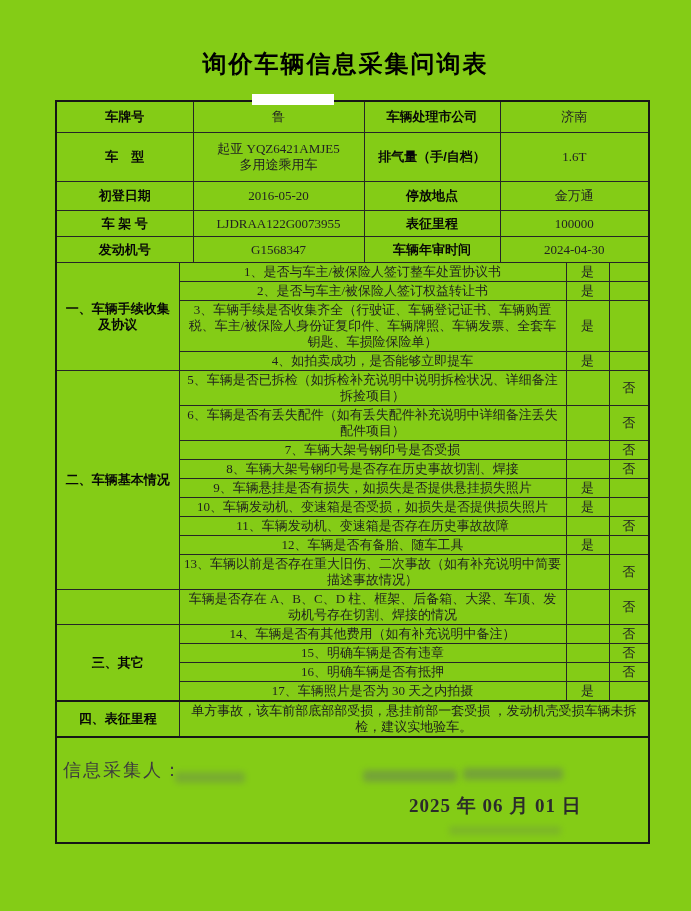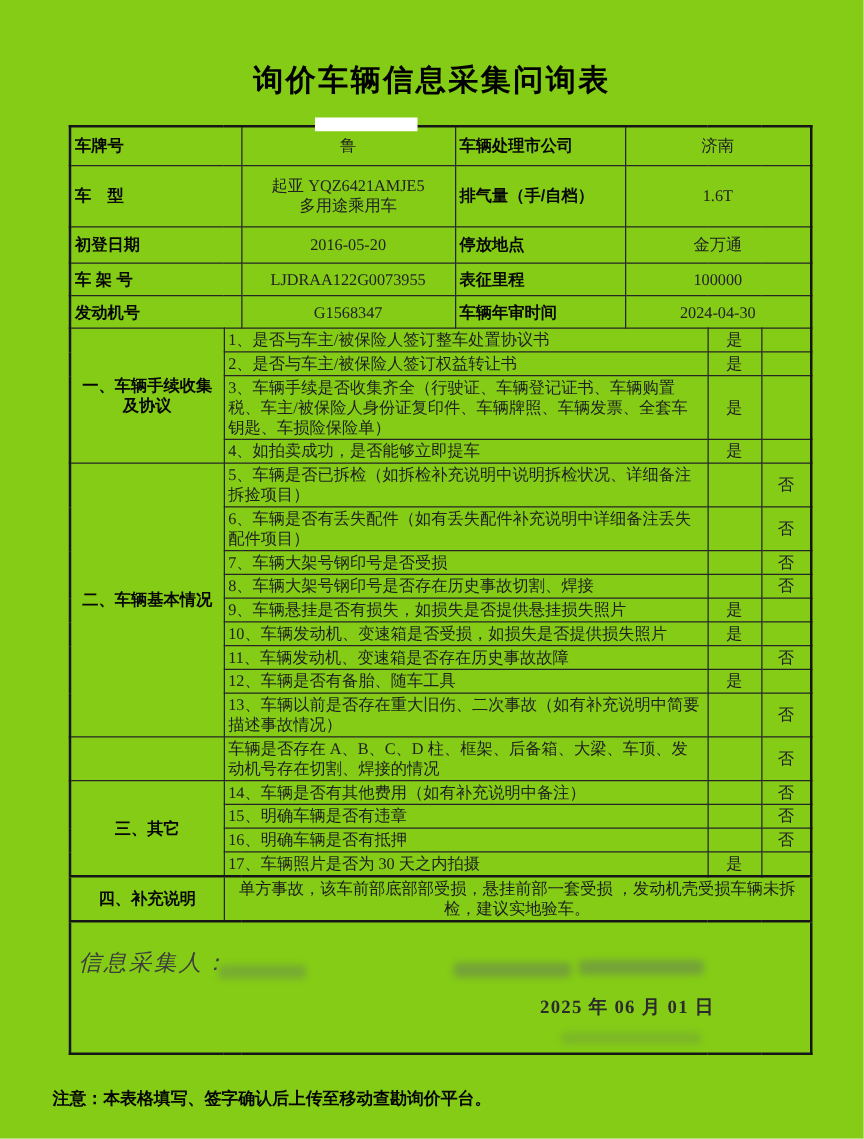--- a/index.html
+++ b/index.html
@@ -14,43 +14,43 @@
   }
   table.form {
     position:absolute; top:100px; left:55px; width:595px;
     border-collapse:collapse; table-layout:fixed;
     border:2px solid #161616;
   }
   table.form td {
     border:1px solid #262626; padding:1px 3px;
     font-size:13px; line-height:16px; vertical-align:middle;
   }
-  .lbl { font-family:"Liberation Sans", sans-serif; font-weight:700; text-align:left; font-size:13.5px; color:#070707; }
+  .lbl { font-family:"Liberation Sans", sans-serif; font-weight:700; text-align:center; font-size:13.5px; color:#070707; }
   .val { text-align:center; color:#222; }
   .val-top { vertical-align:top; padding-top:3px;font-family:Liberation Serif, serif; }
   .val-left { text-align:center; padding-left:10px; }
   .prewrap { white-space:pre-line; }
   .cat { font-family:"Liberation Sans", sans-serif; font-weight:700; text-align:center; font-size:13px; color:#070707; padding:1px 4px;margin-top:46px; }
-  .q { text-align:left; padding:2px 4px 2px 6px; color:#1f1f1f; }
+  .q { text-align:center; padding:2px 4px 2px 6px; color:#1f1f1f; }
   .ans { text-align:center; color:#222; }
   tr.hr1 td { height:28px; }
   tr.hr2 td { height:46px; }
   tr.hr3 td { height:26px; }
   tr.hr4 td { height:23px; }
   tr.hr5 td { height:23px; }
   tr.supp-row td { border-top:2px solid #161616; border-bottom:2px solid #161616; }
   .supp { text-align:center; padding:3px 6px; line-height:18px; }
   td.sigcell { height:102px; position:relative; padding:0; }
   .sig-label {
     position:absolute; left:6px; top:24px; font-size:18px; color:#3d3d3d;
-    letter-spacing:2px; font-family:"Liberation Serif", serif;font-style:italic;
+    letter-spacing:2px; font-family:"Liberation Serif", serif;
   }
   .sig-date {
-    position:absolute; left:352px; top:60px; font-size:15px; font-weight:600;
-    letter-spacing:1px; color:#2b2b2b;margin-left:23px;
+    position:absolute; left:352px; top:60px; font-size:19px; font-weight:600;
+    letter-spacing:1px; color:#2b2b2b;
   }
   .smudge { position:absolute; border-radius:3px; background:#5c626e; opacity:0.40; filter:blur(3px); }
   .sm-name  { left:118px; top:34px; width:70px;  height:11px; opacity:0.30; }
   .sm-phone1{ left:306px; top:32px; width:94px;  height:12px; opacity:0.38; }
   .sm-phone2{ left:406px; top:30px; width:100px; height:12px; opacity:0.38; }
   .sm-sign  { left:392px; top:88px; width:112px; height:9px;  opacity:0.20; }
   .redact-patch { position:absolute; left:252px; top:94px; width:82px; height:11px; background:#ffffff; z-index:5; }
   .note {
     position:absolute; left:42px; top:870px;
     font-family:"Liberation Sans", sans-serif; font-weight:700;
@@ -200,34 +200,33 @@
       <td class="ans"></td>
       <td class="ans">否</td>
     </tr>
     <tr>
       <td class="q" colspan="4">17、车辆照片是否为 30 天之内拍摄</td>
       <td class="ans">是</td>
       <td class="ans"></td>
     </tr>
 
     <tr class="supp-row">
-      <td class="cat">四、补充说明</td>
+      <td class="cat">四、表征里程</td>
       <td class="supp" colspan="6">单方事故，该车前部底部部受损，悬挂前部一套受损 ，发动机壳受损车辆未拆检，建议实地验车。</td>
     </tr>
 
     <tr>
       <td class="sigcell" colspan="7">
         <span class="sig-label">信息采集人：</span>
         <span class="smudge sm-name"></span>
         <span class="smudge sm-phone1"></span>
         <span class="smudge sm-phone2"></span>
         <div class="sig-date">2025 年  06 月 01 日</div>
         <span class="smudge sm-sign"></span>
       </td>
     </tr>
   </tbody>
     </table>
 
   <div class="redact-patch"></div>
 
-  <div class="note">注意：本表格填写、签字确认后上传至移动查勘询价平台。</div>
 
 </div>
 
 </body></html>

